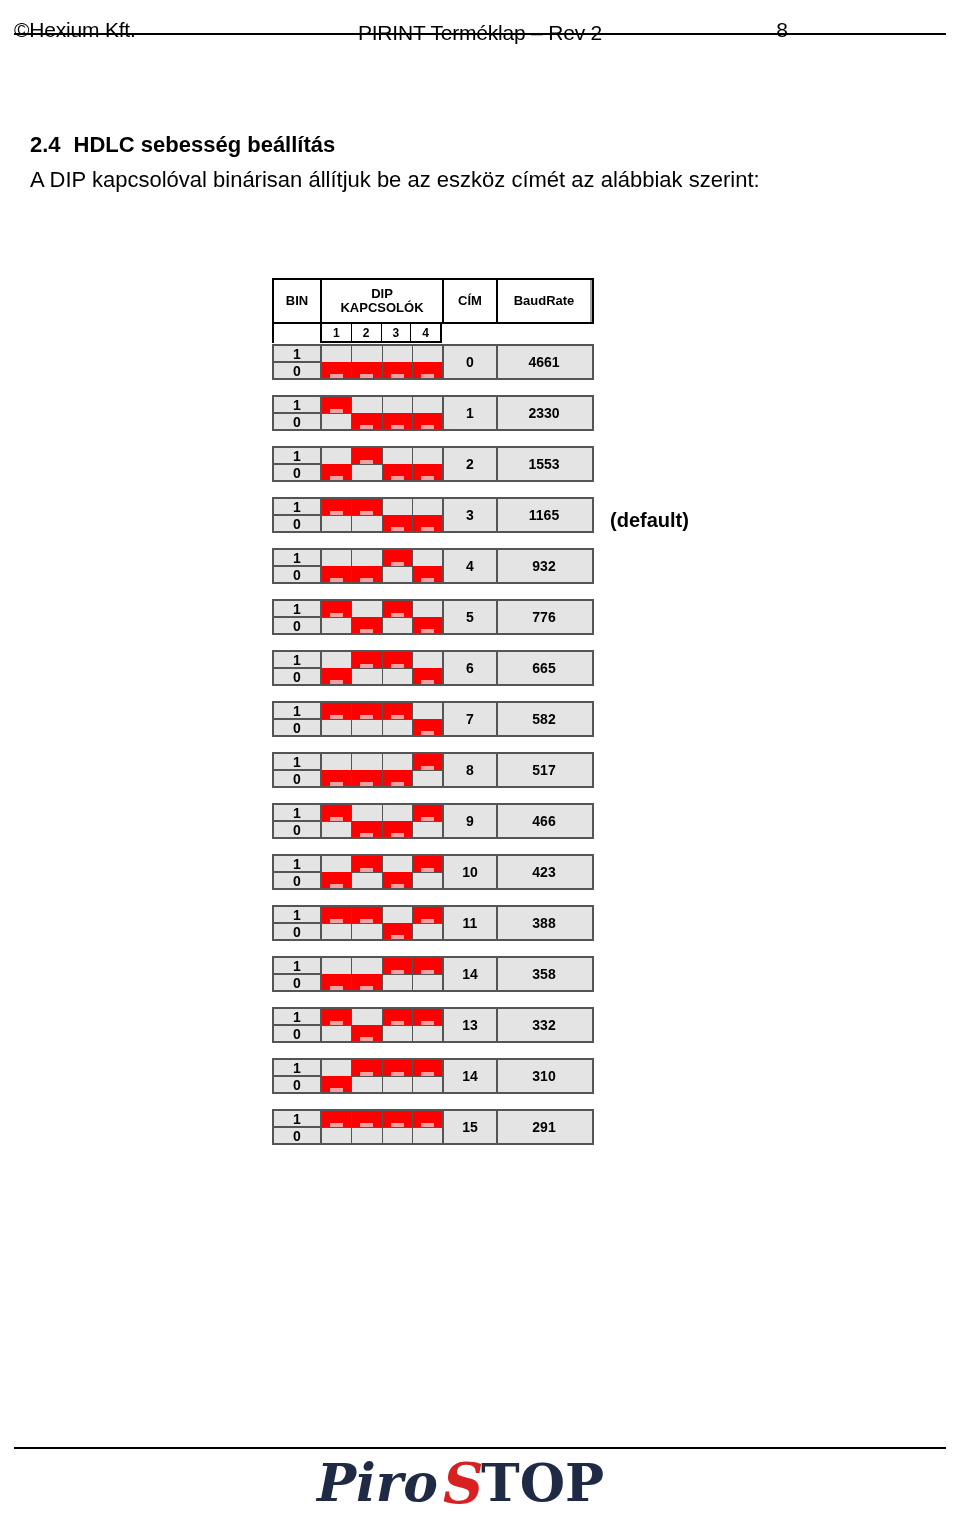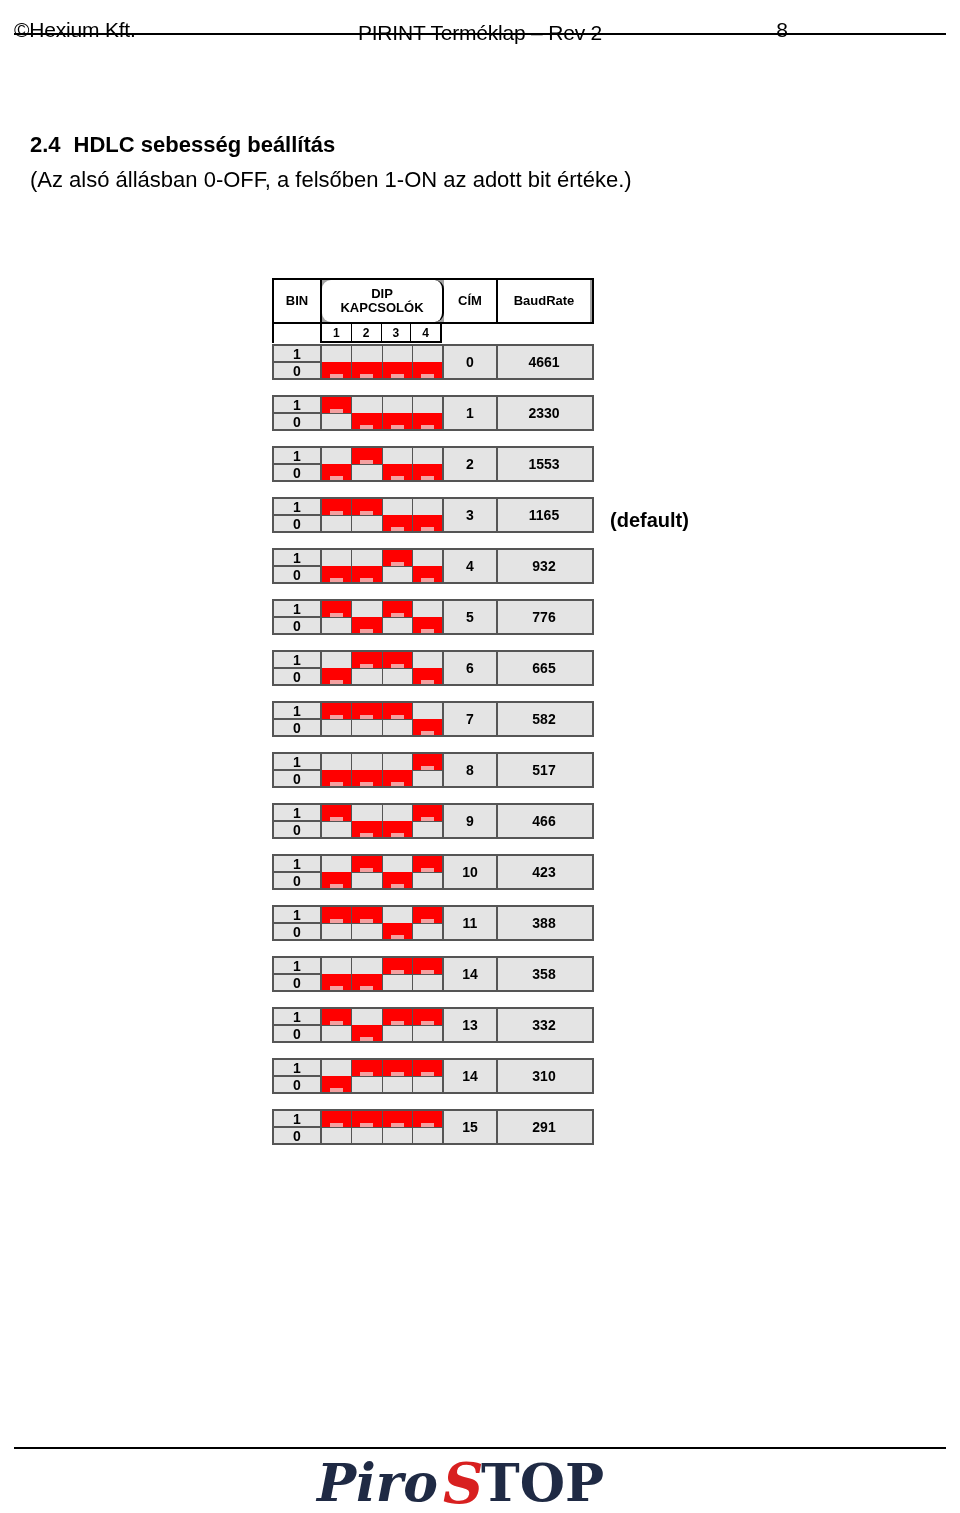--- a/index.html
+++ b/index.html
@@ -102,21 +102,21 @@
     font-weight: bold;
     display: flex;
     align-items: center;
     justify-content: center;
     text-align: center;
     line-height: 14px;
     height: 42px;
     background: #ffffff;
   }
   .th-bin   { width: 48px;  border-right: 2px solid #000; }
-  .th-dip   { width: 122px; border-right: 2px solid #000; border-radius: 9px; }
+  .th-dip   { width: 122px; border-right: 2px solid #000; }
   .th-cim   { width: 54px;  border-right: 2px solid #000; }
   .th-baud  { width: 92px; }
 
   .subhead {
     display: flex;
     width: 322px;
     box-sizing: border-box;
     margin-top: 0px;
   }
   .sub-spacer { width: 48px; height: 19px; border-left: 2px solid #000; box-sizing: border-box; }
@@ -273,21 +273,21 @@
   <div class="hdr-center">PIRINT Terméklap – Rev 2</div>
   <div class="hdr-right">8</div>
 </div>
 <div class="header-rule"></div>
 
 <div class="section-title">
   <span class="num">2.4</span><span>HDLC sebesség beállítás</span>
 </div>
 
 <div class="para">
-  <div>(Az alsó állásban 0-OFF, a felsőben 1-ON az adott bit értéke.)</div>
+  <div>A DIP kapcsolóval binárisan állítjuk be az eszköz címét az alábbiak szerint:</div>
 </div>
 
 <div class="dip-table">
 
   <div class="thead">
     <div class="th th-bin">BIN</div>
     <div class="th th-dip">
       <div>
         <div>DIP</div>
         <div>KAPCSOLÓK</div>

